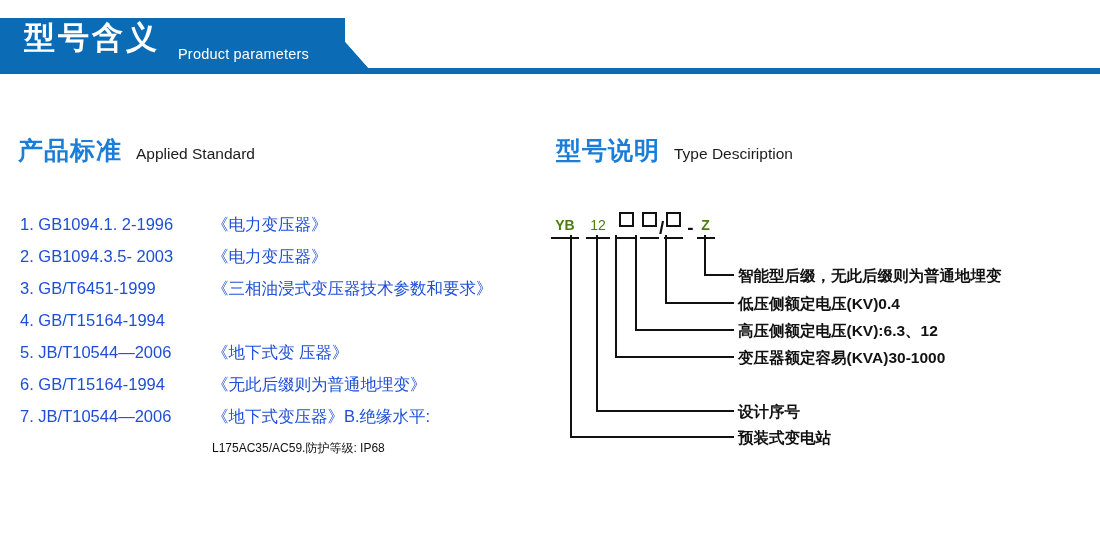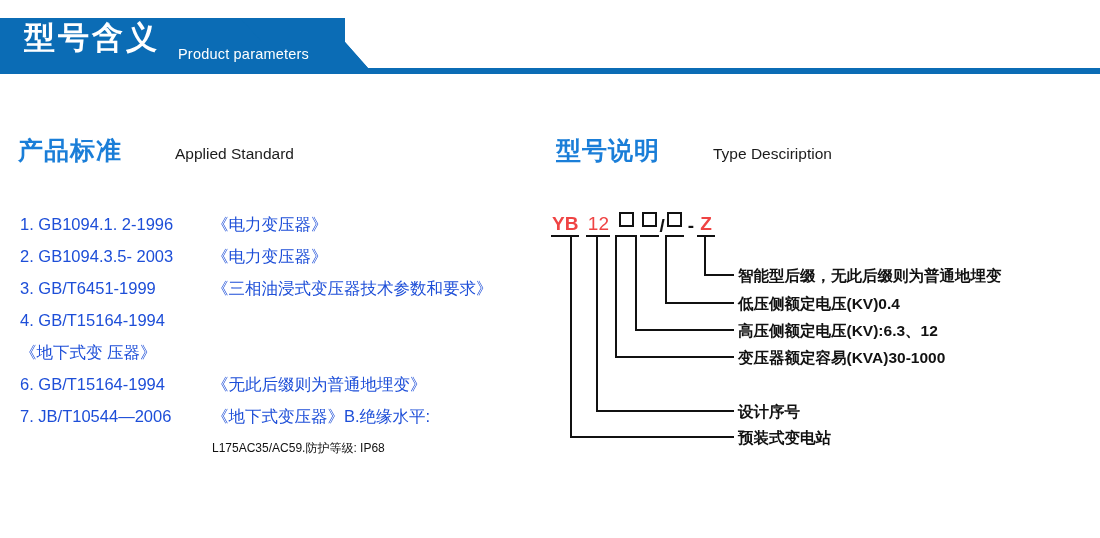--- a/index.html
+++ b/index.html
@@ -17,21 +17,21 @@
     position:absolute;left:24px;top:22px;
     font-size:31px;font-weight:bold;color:#ffffff;
     letter-spacing:3px;line-height:1;
   }
   .banner-en{
     position:absolute;left:178px;top:47px;
     font-size:14.5px;color:#ffffff;letter-spacing:.2px;line-height:1;
   }
 
   
-  .sec-head{position:absolute;display:flex;align-items:baseline;gap:39px;}
+  .sec-head{position:absolute;display:flex;align-items:baseline;}
   .sec-cn{
     font-size:25px;font-weight:bold;color:#1a7ed8;
     letter-spacing:1px;line-height:1;
   }
   .sec-en{
     font-size:15.5px;color:#1b1b1b;margin-left:14px;line-height:1;
   }
   #head-left{left:18px;top:138px;}
   #head-right{left:556px;top:138px;}
 
@@ -51,21 +51,21 @@
   }
 
   
   #code-line{
     position:absolute;left:551px;top:212px;
     display:flex;align-items:flex-end;
     font-size:0;white-space:nowrap;
   }
   .code-seg{
     display:inline-block;
-    font-size:19px;font-weight:bold;color:#ef4444;
+    font-size:14px;font-weight:bold;color:#4d7c0f;
     border-bottom:2px solid #111111;
     padding:0 1px 2px 1px;line-height:19px;
     text-align:center;
   }
   .code-gap{display:inline-block;width:7px;}
   .code-plain{
     display:inline-block;font-size:19px;font-weight:bold;
     color:#111111;line-height:19px;padding-bottom:2px;
   }
   .code-box{
@@ -112,20 +112,21 @@
     <span class="std-name">《电力变压器》</span>
   </div>
   <div class="std-row">
     <span class="std-code">3. GB/T6451-1999</span>
     <span class="std-name">《三相油浸式变压器技术参数和要求》</span>
   </div>
   <div class="std-row">
     <span class="std-code">4. GB/T15164-1994</span>
   </div>
   <div class="std-row">
+    <span class="std-code">5. JB/T10544—2006</span>
     <span class="std-name">《地下式变 压器》</span>
   </div>
   <div class="std-row">
     <span class="std-code">6. GB/T15164-1994</span>
     <span class="std-name">《无此后缀则为普通地埋变》</span>
   </div>
   <div class="std-row">
     <span class="std-code">7. JB/T10544—2006</span>
     <span class="std-name">《地下式变压器》B.绝缘水平:</span>
   </div>

